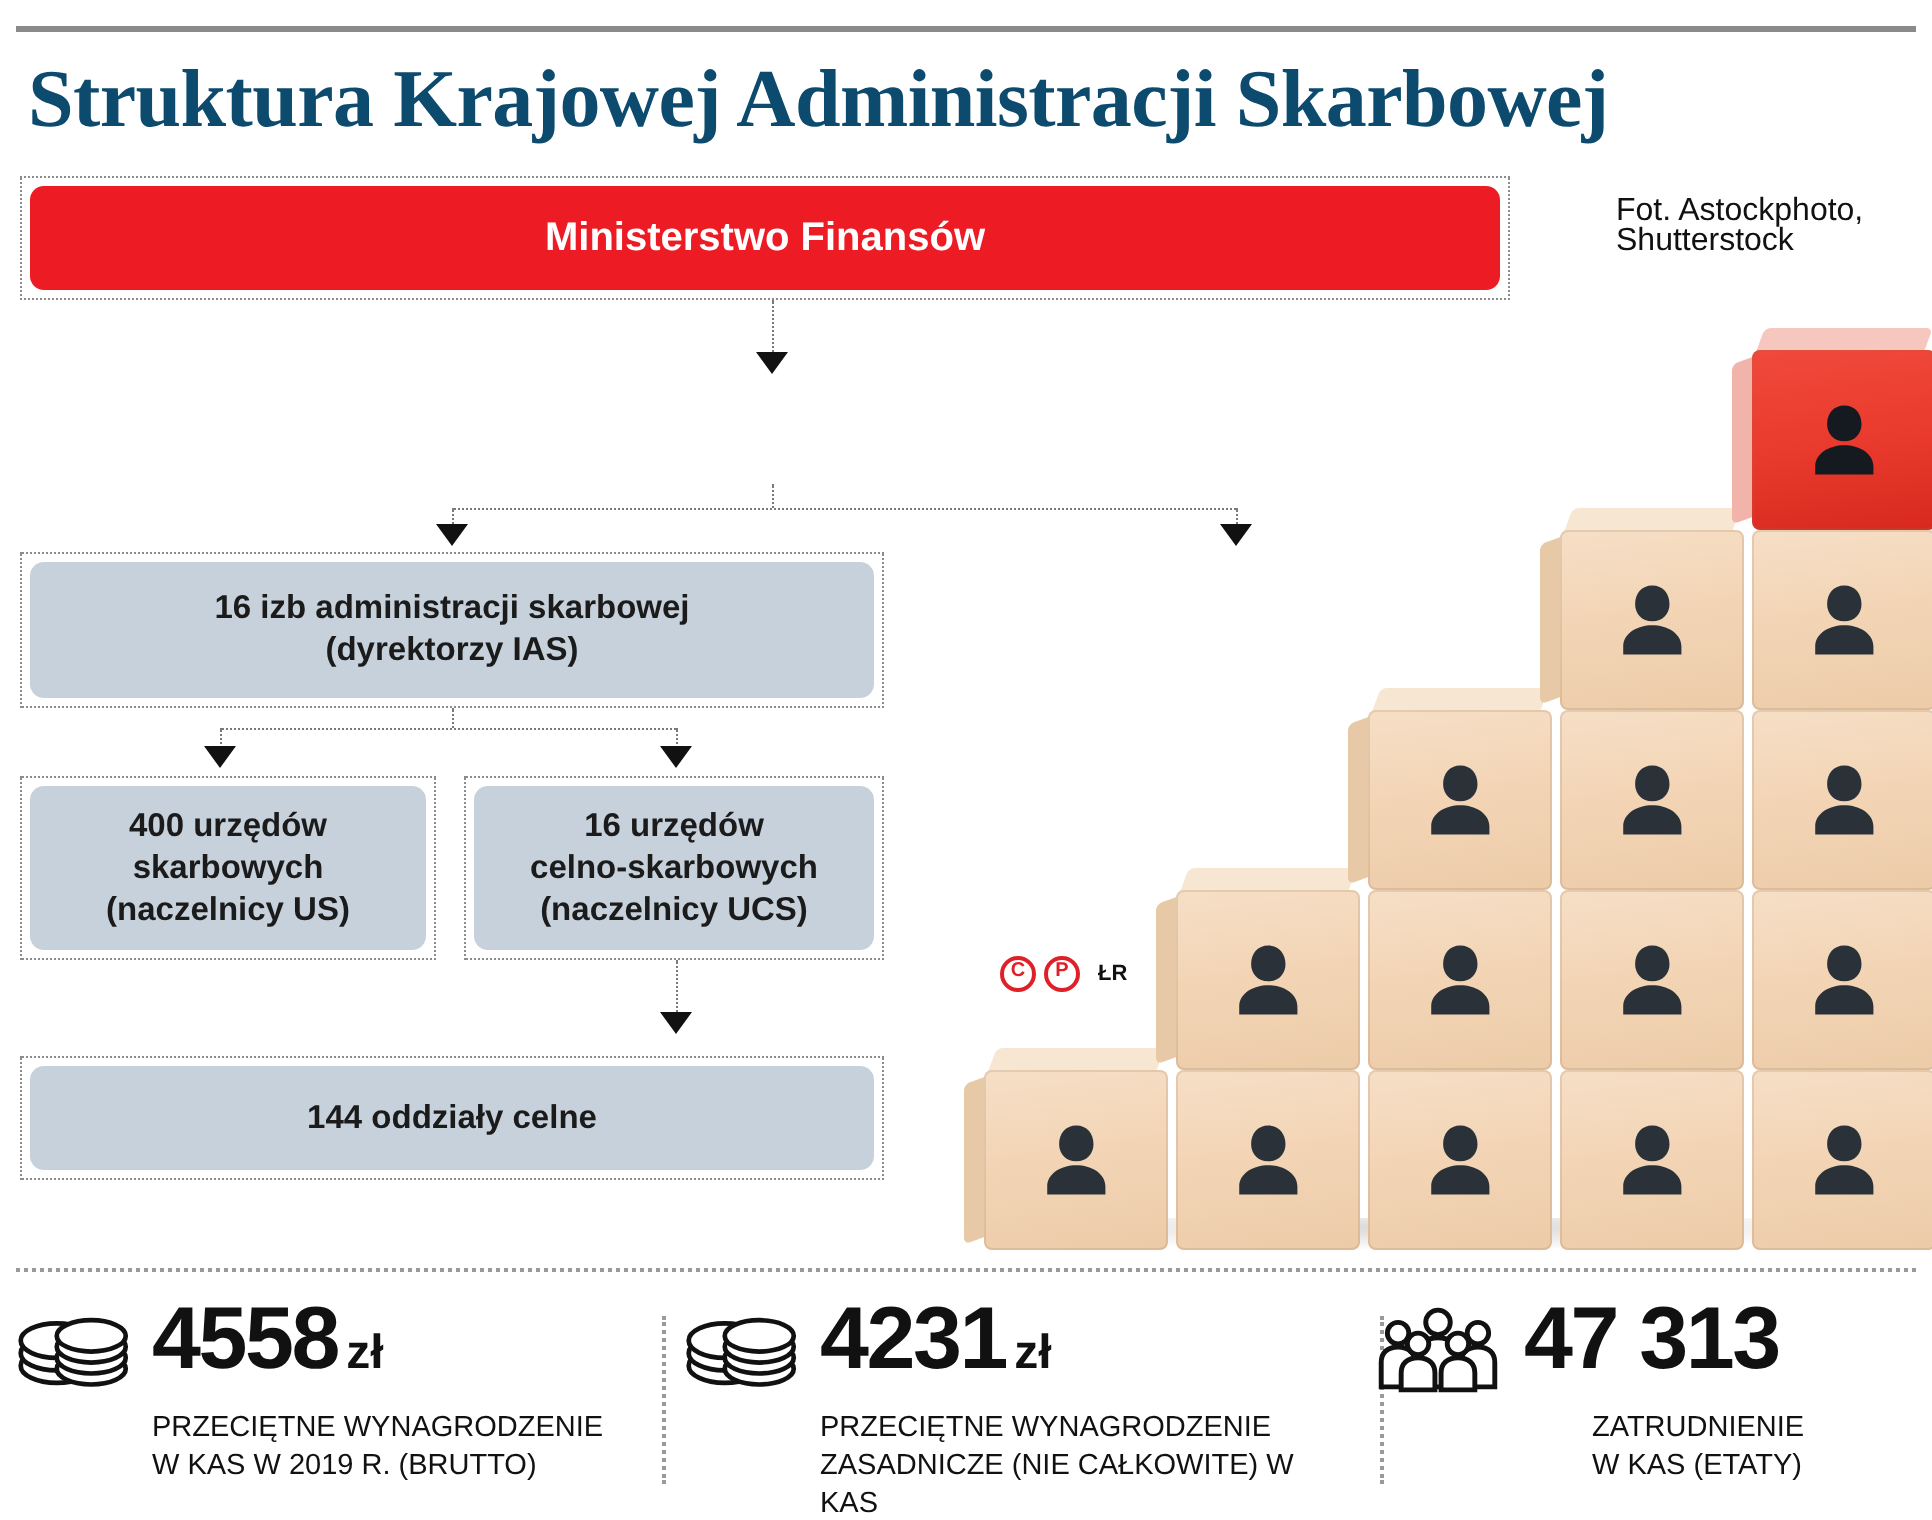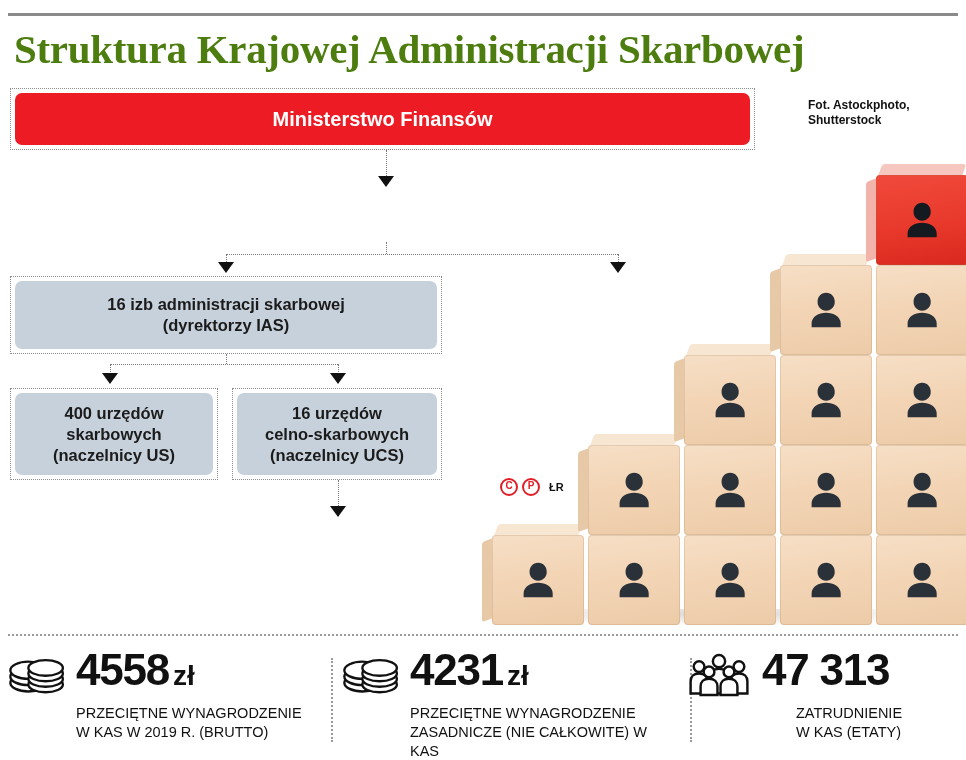--- a/index.html
+++ b/index.html
@@ -28,21 +28,21 @@
   .page-title {
     position: absolute;
     left: 14px;
     top: 24px;
     width: 930px;
     font-family: "Liberation Serif", "DejaVu Serif", serif;
     font-weight: bold;
     font-size: 41px;
     line-height: 50px;
     letter-spacing: -0.3px;
-    color: #4d7c0f;
+    color: #0c4a6e;
     white-space: nowrap;
   }
 
   
   .chart {
     position: absolute;
     left: 0;
     top: 88px;
     width: 790px;
     height: 540px;
@@ -113,22 +113,22 @@
     border-right: 8px solid transparent;
     border-top: 11px solid #111111;
   }
 
   
   .photo-credit {
     position: absolute;
     left: 808px;
     top: 98px;
     width: 150px;
-    font-size: 12px;
-    font-weight: bold;
+    font-size: 16px;
+    font-weight: normal;
     line-height: 15px;
     color: #111;
   }
 
   
   .blocks {
     position: absolute;
     left: 470px;
     top: 155px;
     width: 496px;
@@ -270,21 +270,21 @@
   .stat-body { flex: 1; }
   .stat-value {
     font-size: 44px;
     font-weight: bold;
     line-height: 44px;
     letter-spacing: -1.2px;
     color: #111;
     white-space: nowrap;
   }
   .stat-unit {
-    font-size: 28px;
+    font-size: 24px;
     font-weight: bold;
     letter-spacing: 0;
     margin-left: 4px;
   }
   .stat-desc {
     margin-top: 6px;
     font-size: 14.5px;
     line-height: 19px;
     color: #111;
     white-space: pre-line;
@@ -509,20 +509,25 @@
     <div class="fill fill-gray">
       <span class="label">16 urzędów
 celno-skarbowych
 (naczelnicy UCS)</span>
     </div>
   </div>
 
   <div class="conn-line" style="left:338px; top:392px; height:28px;"></div>
   <div class="arrow" style="left:330px; top:418px;"></div>
 
+  <div class="node" id="node-oddz">
+    <div class="fill fill-gray">
+      <span class="label">144 oddziały celne</span>
+    </div>
+  </div>
 </div>
 
 <div class="footer-divider"></div>
 
 <div class="stats">
   <div class="stat-sep" id="sep-0"></div>
   <div class="stat-sep" id="sep-1"></div>
 
   <div class="stat" id="stat-0">
     <div class="stat-row">

